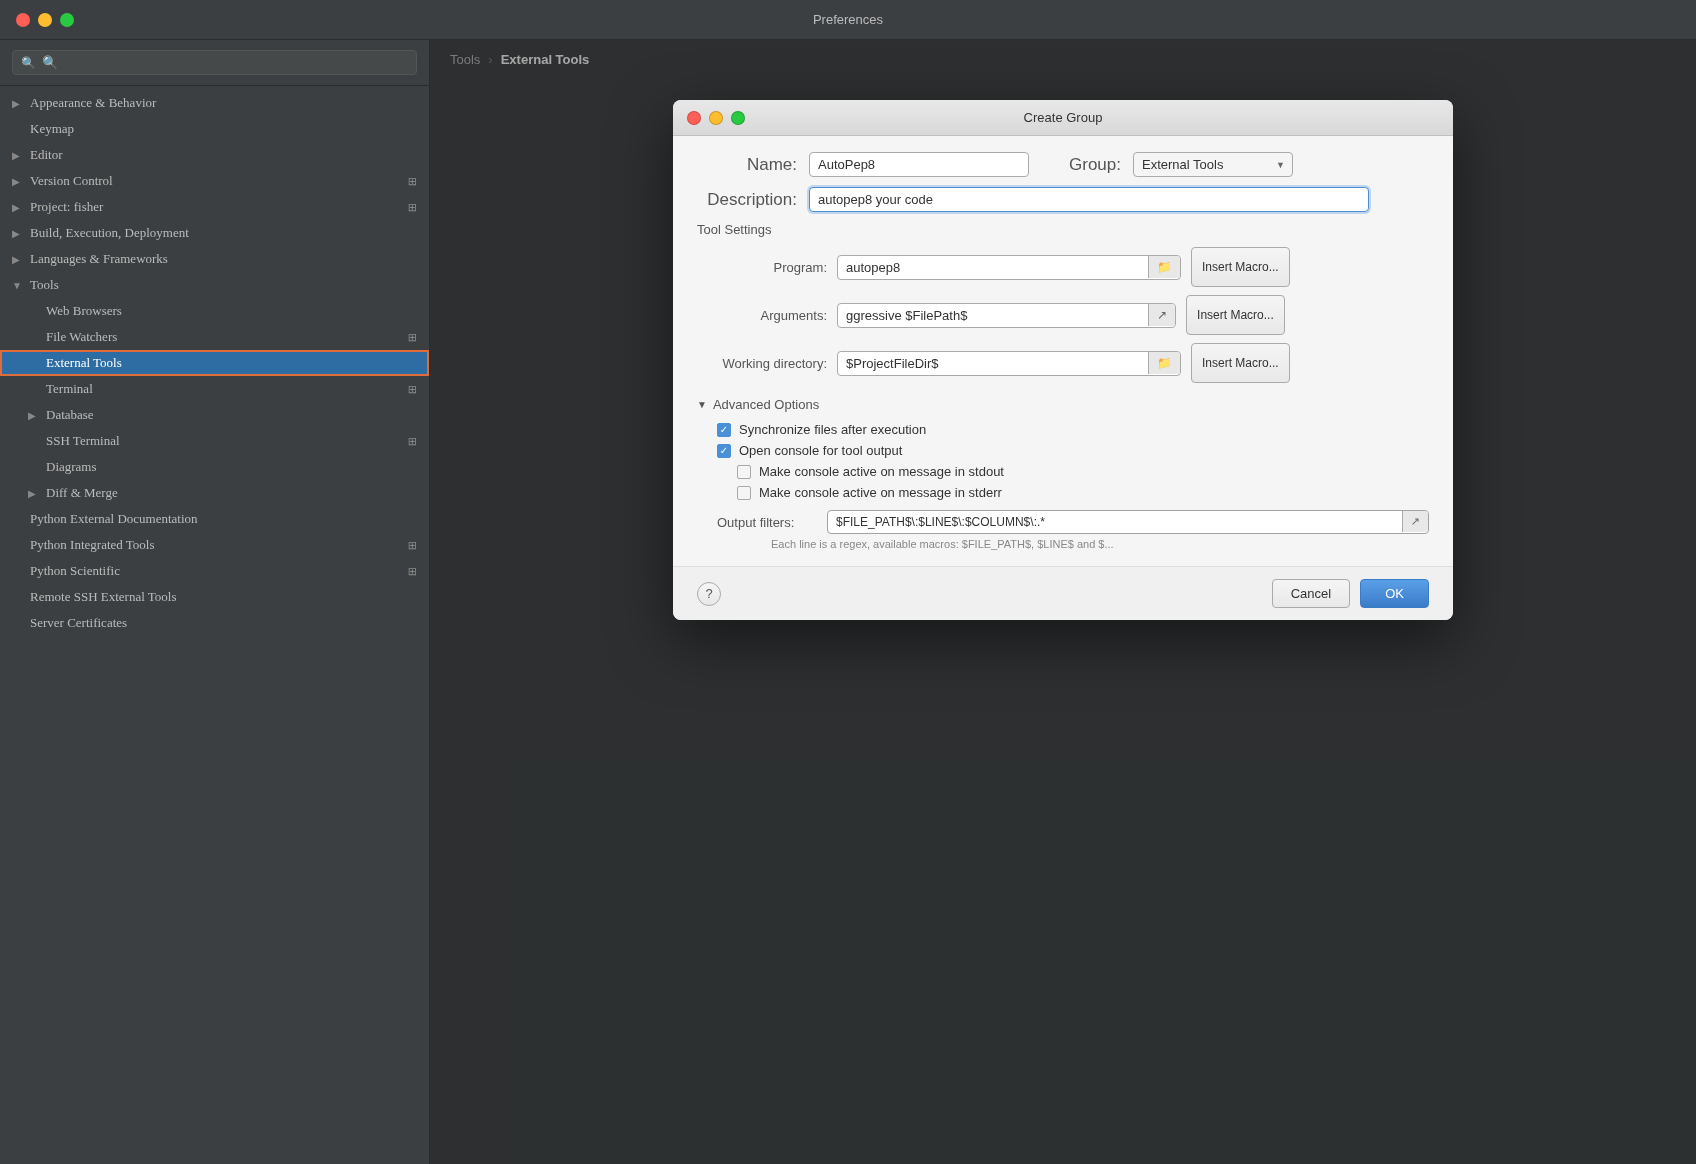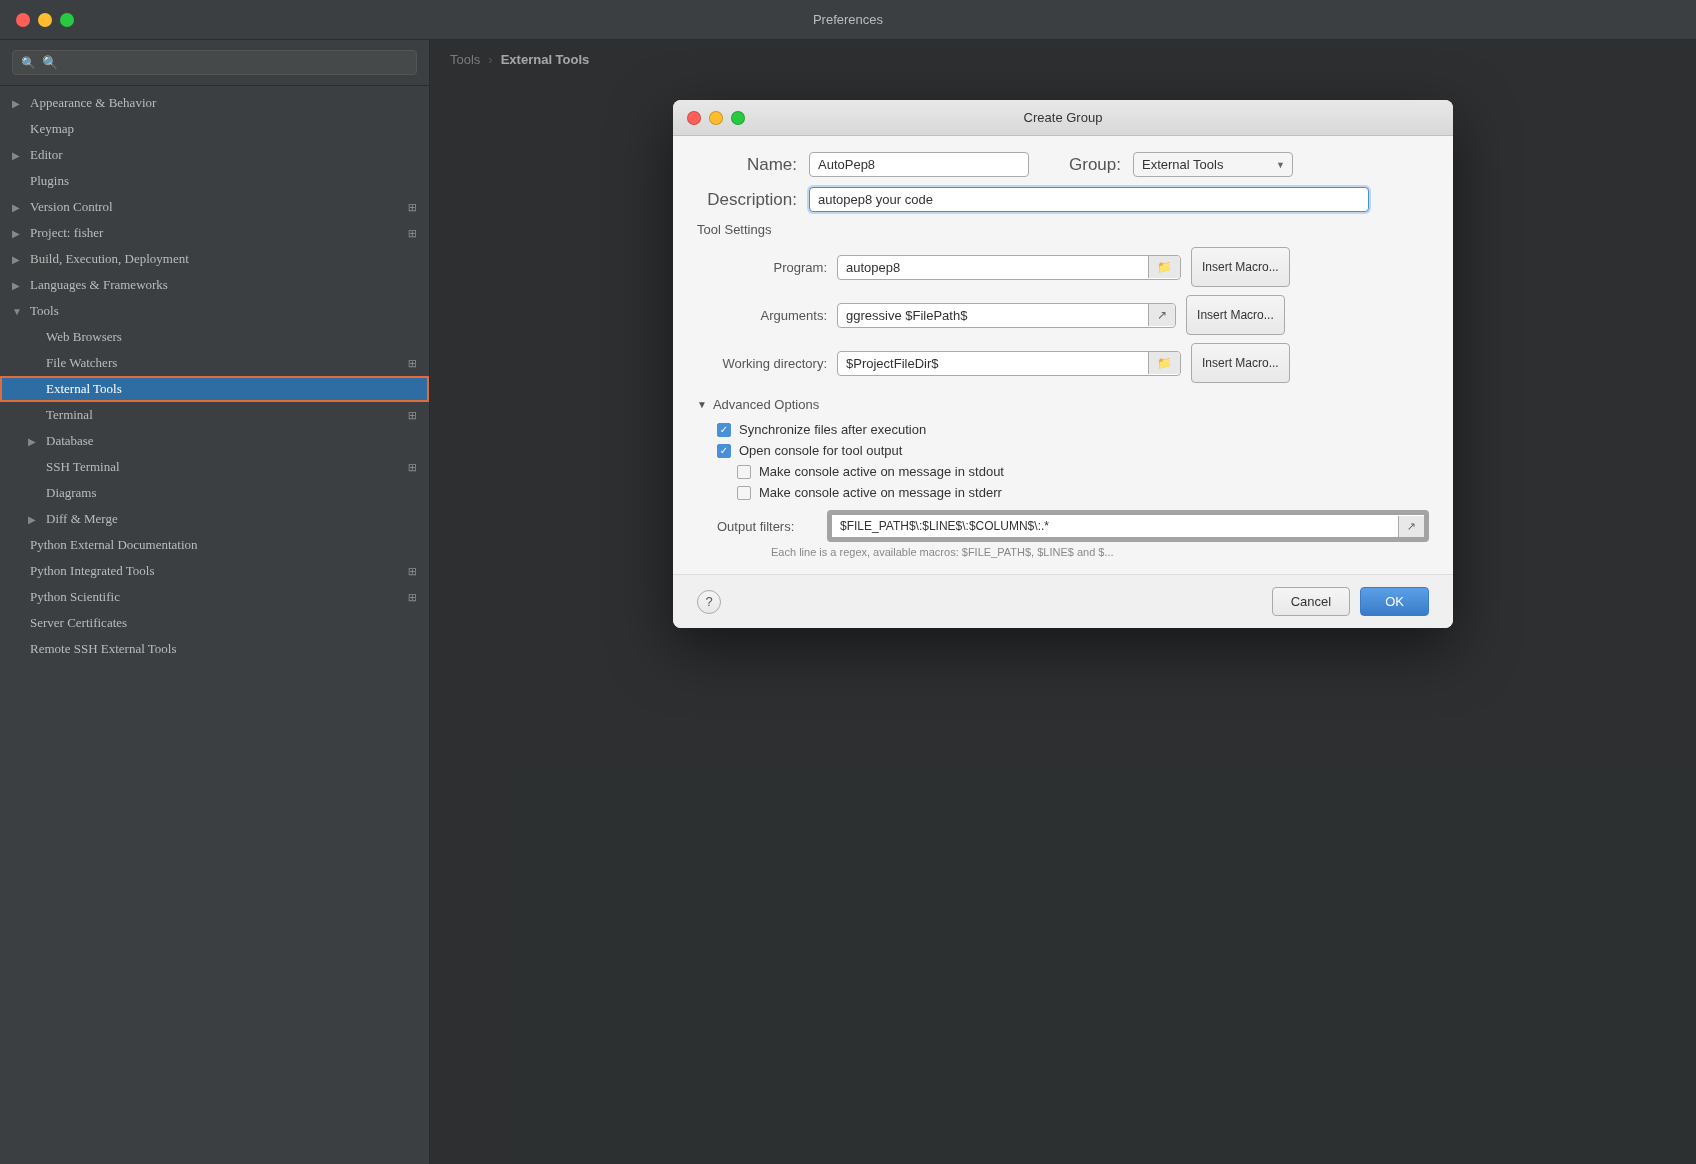--- a/index.html
+++ b/index.html
@@ -387,22 +387,22 @@
       margin-top: 10px;
       padding-left: 20px;
     }
     .output-label {
       color: #555;
       font-size: 13px;
       min-width: 100px;
     }
     .output-input-wrap {
       display: flex;
-      align-items: flex-end;
-      border: 5px solid #a3a3a3;
+      align-items: flex-start;
+      border: 1px solid #a3a3a3;
       border-radius: 4px;
       background: #ffffff;
       overflow: hidden;
       flex: 1;
     }
     .output-input {
       border: none;
       padding: 4px 8px;
       font-size: 12px;
       background: transparent;
@@ -514,24 +514,20 @@
       <div class="nav-item">
         <span class="arrow"></span>
         <span class="label">Keymap</span>
       </div>
 
       <div class="nav-item">
         <span class="arrow">▶</span>
         <span class="label">Editor</span>
       </div>
 
-      <div class="nav-item">
-        <span class="arrow"></span>
-        <span class="label">Plugins</span>
-      </div>
 
       <div class="nav-item">
         <span class="arrow">▶</span>
         <span class="label">Version Control</span>
         <span class="icon-right">⊞</span>
       </div>
 
       <div class="nav-item">
         <span class="arrow">▶</span>
         <span class="label">Project: fisher</span>
@@ -608,26 +604,26 @@
       </div>
 
       <div class="nav-item">
         <span class="arrow"></span>
         <span class="label">Python Scientific</span>
         <span class="icon-right">⊞</span>
       </div>
 
       <div class="nav-item">
         <span class="arrow"></span>
+        <span class="label">Remote SSH External Tools</span>
+      </div>
+
+      <div class="nav-item">
+        <span class="arrow"></span>
         <span class="label">Server Certificates</span>
-      </div>
-
-      <div class="nav-item">
-        <span class="arrow"></span>
-        <span class="label">Remote SSH External Tools</span>
       </div>
     </div>
   </div>
 
   <div class="content-area">
 
     <div class="breadcrumb">
       <span class="crumb">Tools</span>
       <span class="sep">›</span>
       <span class="crumb bold">External Tools</span>

